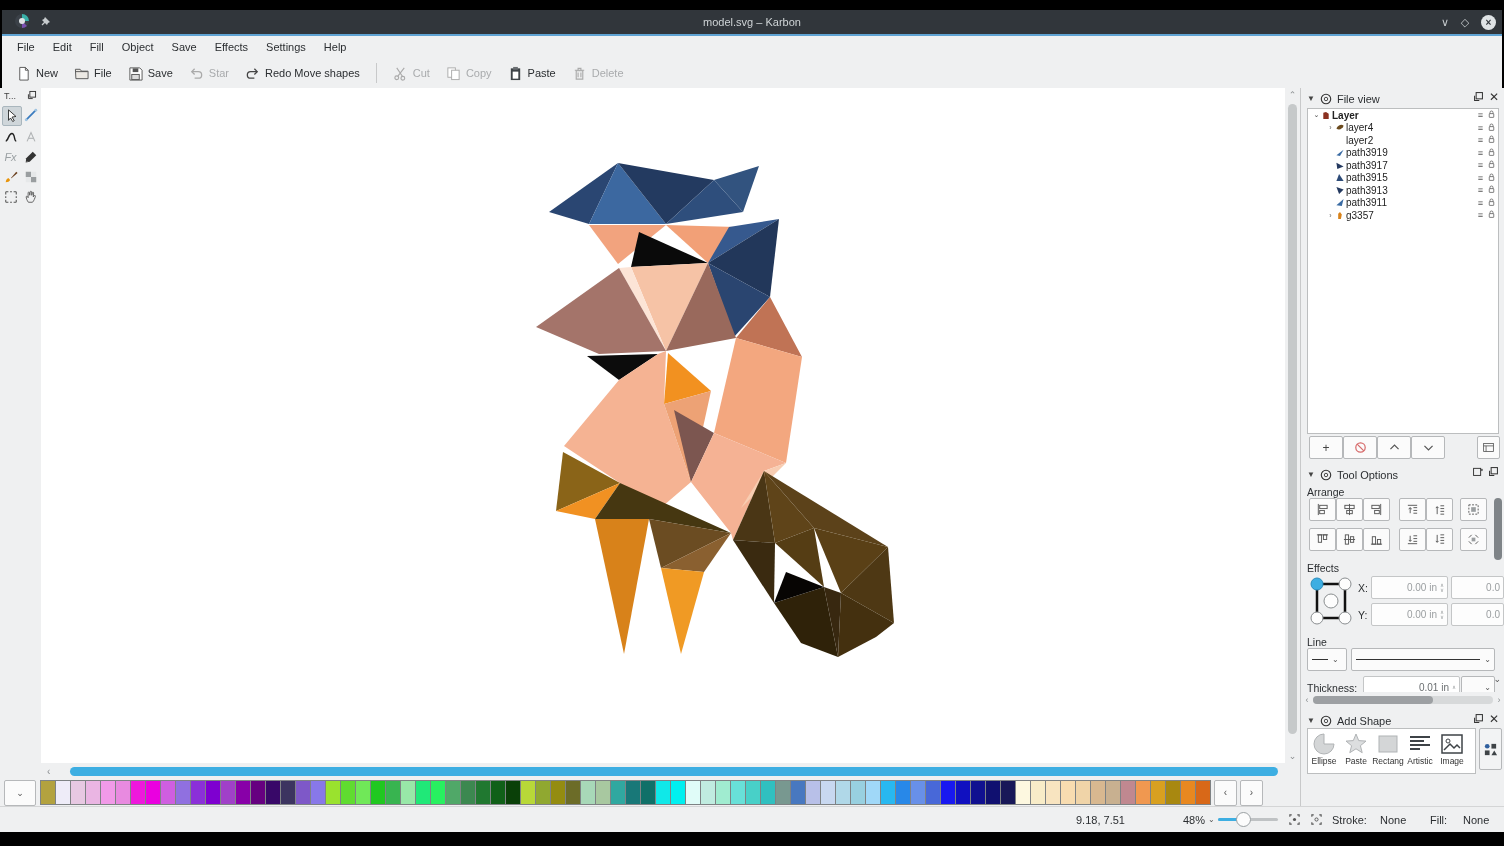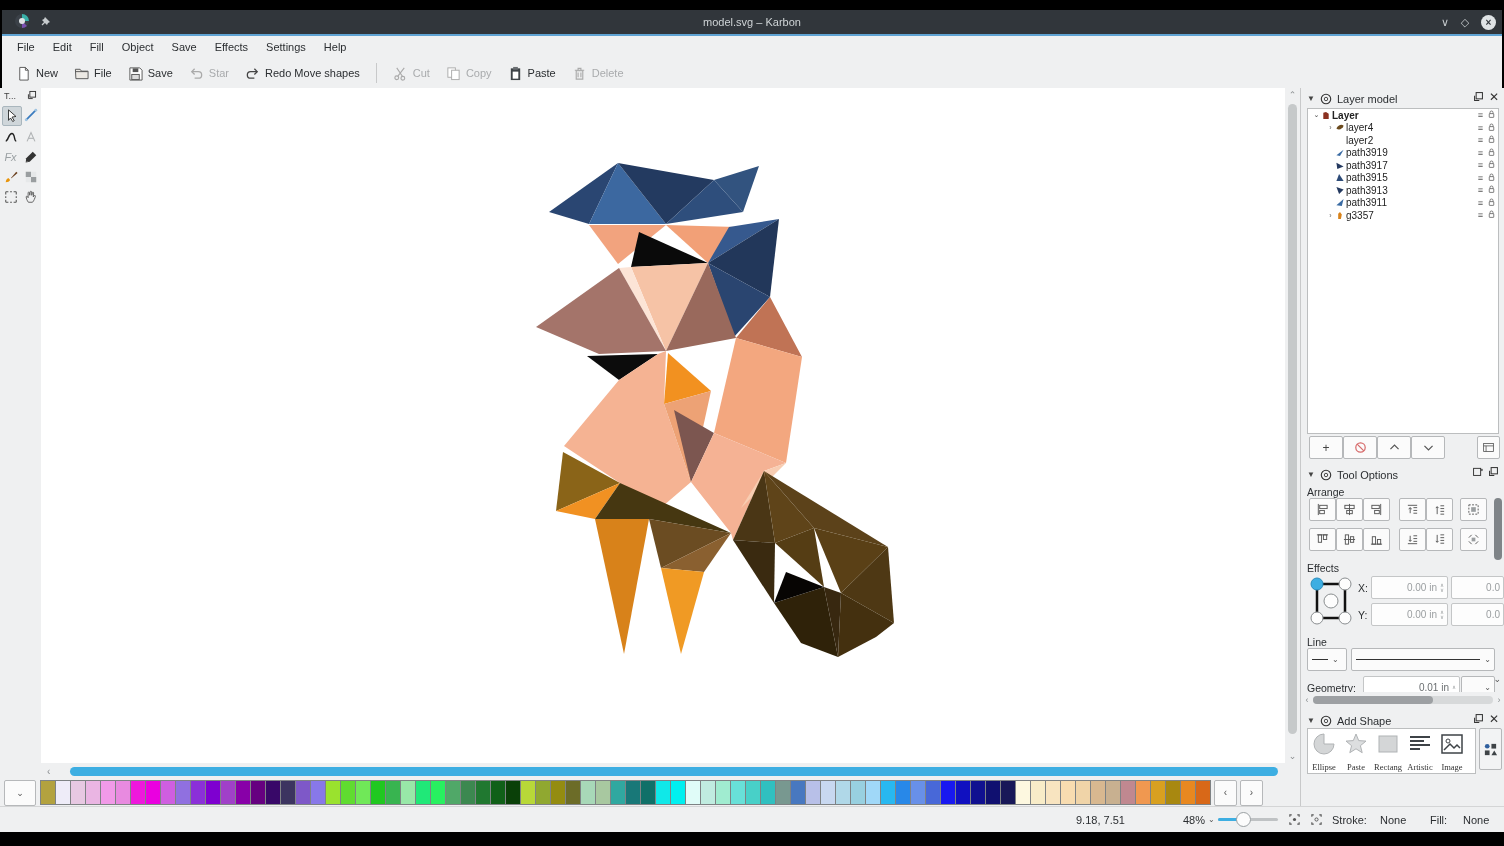--- a/index.html
+++ b/index.html
@@ -71,21 +71,21 @@
   .abtn{position:absolute;width:25px;height:21px;border:1px solid #b6b8ba;border-radius:2px;background:#fbfbfb;display:flex;align-items:center;justify-content:center;}
   .abtn svg{width:13px;height:13px;}
   .field{position:absolute;height:21px;border:1px solid #c4c6c7;border-radius:2px;background:#fdfdfd;color:#9a9ea0;font-size:10px;display:flex;align-items:center;justify-content:flex-end;padding-right:3px;gap:3px;}
   .spin{display:flex;flex-direction:column;font-size:5.5px;line-height:4.5px;color:#9a9ea0;}
   .dd{position:absolute;height:21px;border:1px solid #b6b8ba;border-radius:2px;background:#fbfbfb;display:flex;align-items:center;}
   .dd .line{height:1.5px;background:#333;flex:1;margin:0 4px;}
   .dd .ddv{font-size:8px;color:#555;margin-right:3px;}
   #shapebox{position:absolute;left:6px;top:640px;width:167px;height:44px;background:#fff;border:1px solid #bcbebf;display:flex;}
   .shapeitem{width:32px;display:flex;flex-direction:column;align-items:center;padding-top:3px;overflow:hidden;}
   .shapeitem svg{width:24px;height:24px;}
-  .shapeitem .slabel{font-size:8.5px;color:#333;margin-top:6px;white-space:nowrap;font-family:Liberation Serif, serif;}
+  .shapeitem .slabel{font-size:8.5px;color:#333;margin-top:0;white-space:nowrap;}
   #collectionbtn{position:absolute;left:178px;top:640px;width:21px;height:40px;border:1px solid #b6b8ba;border-radius:2px;background:#f2f3f4;display:flex;align-items:center;justify-content:center;}
   #collectionbtn svg{width:15px;height:15px;}
   .minihscroll{position:absolute;left:0px;top:604px;width:204px;height:16px;background:#eff0f1;display:flex;align-items:center;}
   .minihscroll .c{color:#8a8e90;font-size:9px;width:12px;text-align:center;}
   .minihscroll .th{width:120px;height:8px;background:#9da0a3;border-radius:4px;}
   .minihscroll .tr{flex:1;height:8px;background:#d7d9da;border-radius:4px;display:flex;}
   #panelchev{position:absolute;right:4px;top:586px;font-size:9px;color:#555;}
   #toscroll{position:absolute;right:3px;top:410px;width:8px;height:62px;background:#7f8488;border-radius:4px;}
 </style>
 </head>
@@ -471,21 +471,21 @@
 </div>
 
 <div id="rightdock" class="abs">
 
   <div class="phead" style="left:6px;top:2px">
     <span class="tri">▼</span>
     <svg viewBox="0 0 14 14">
         <circle cx="7" cy="7" r="5.5" fill="none" stroke="#333" stroke-width="1.3"></circle>
         <circle cx="7" cy="7" r="2" fill="none" stroke="#333"></circle>
       </svg>
-    <span>Layer model</span>
+    <span>File view</span>
   </div>
   <div class="hbtns" style="right:6px;top:2px">
     <span><svg viewBox="0 0 14 14">
           <rect x="4" y="2" width="8" height="8" fill="none" stroke="#333" stroke-width="1.3"></rect>
           <path d="M2 6v6h6" fill="none" stroke="#333" stroke-width="1.3"></path>
         </svg></span>
     <span class="x">✕</span>
   </div>
   <div id="layertree">
       <div class="lrow" style="padding-left: 4px; font-weight: bold;">
@@ -787,21 +787,21 @@
   <div class="sect" style="left:6px;top:548px">Line</div>
   <div class="dd" style="left:6px;top:560px;width:38px">
       <span class="line" style="max-width:16px"></span>
       <span class="ddv">⌄</span>
     </div>
   <div class="dd" style="left:50px;top:560px;width:142px">
       <span class="line"></span>
       <span class="ddv">⌄</span>
     </div>
 
-  <div class="sect" style="left:6px;top:594px">Geometry:</div>
+  <div class="sect" style="left:6px;top:594px">Thickness:</div>
   <div class="field" style="left:62px;top:588px;width:92px;background:#fff;color:#6a6e70">
       <span>0.01 in</span>
       <span class="spin">∧</span>
     </div>
   <div class="dd" style="left:160px;top:588px;width:32px">
       <span class="ddv" style="margin-left:auto">⌄</span>
     </div>
   <div id="panelchev">⌄</div>
   <div class="minihscroll">
     <span class="c">‹</span>

